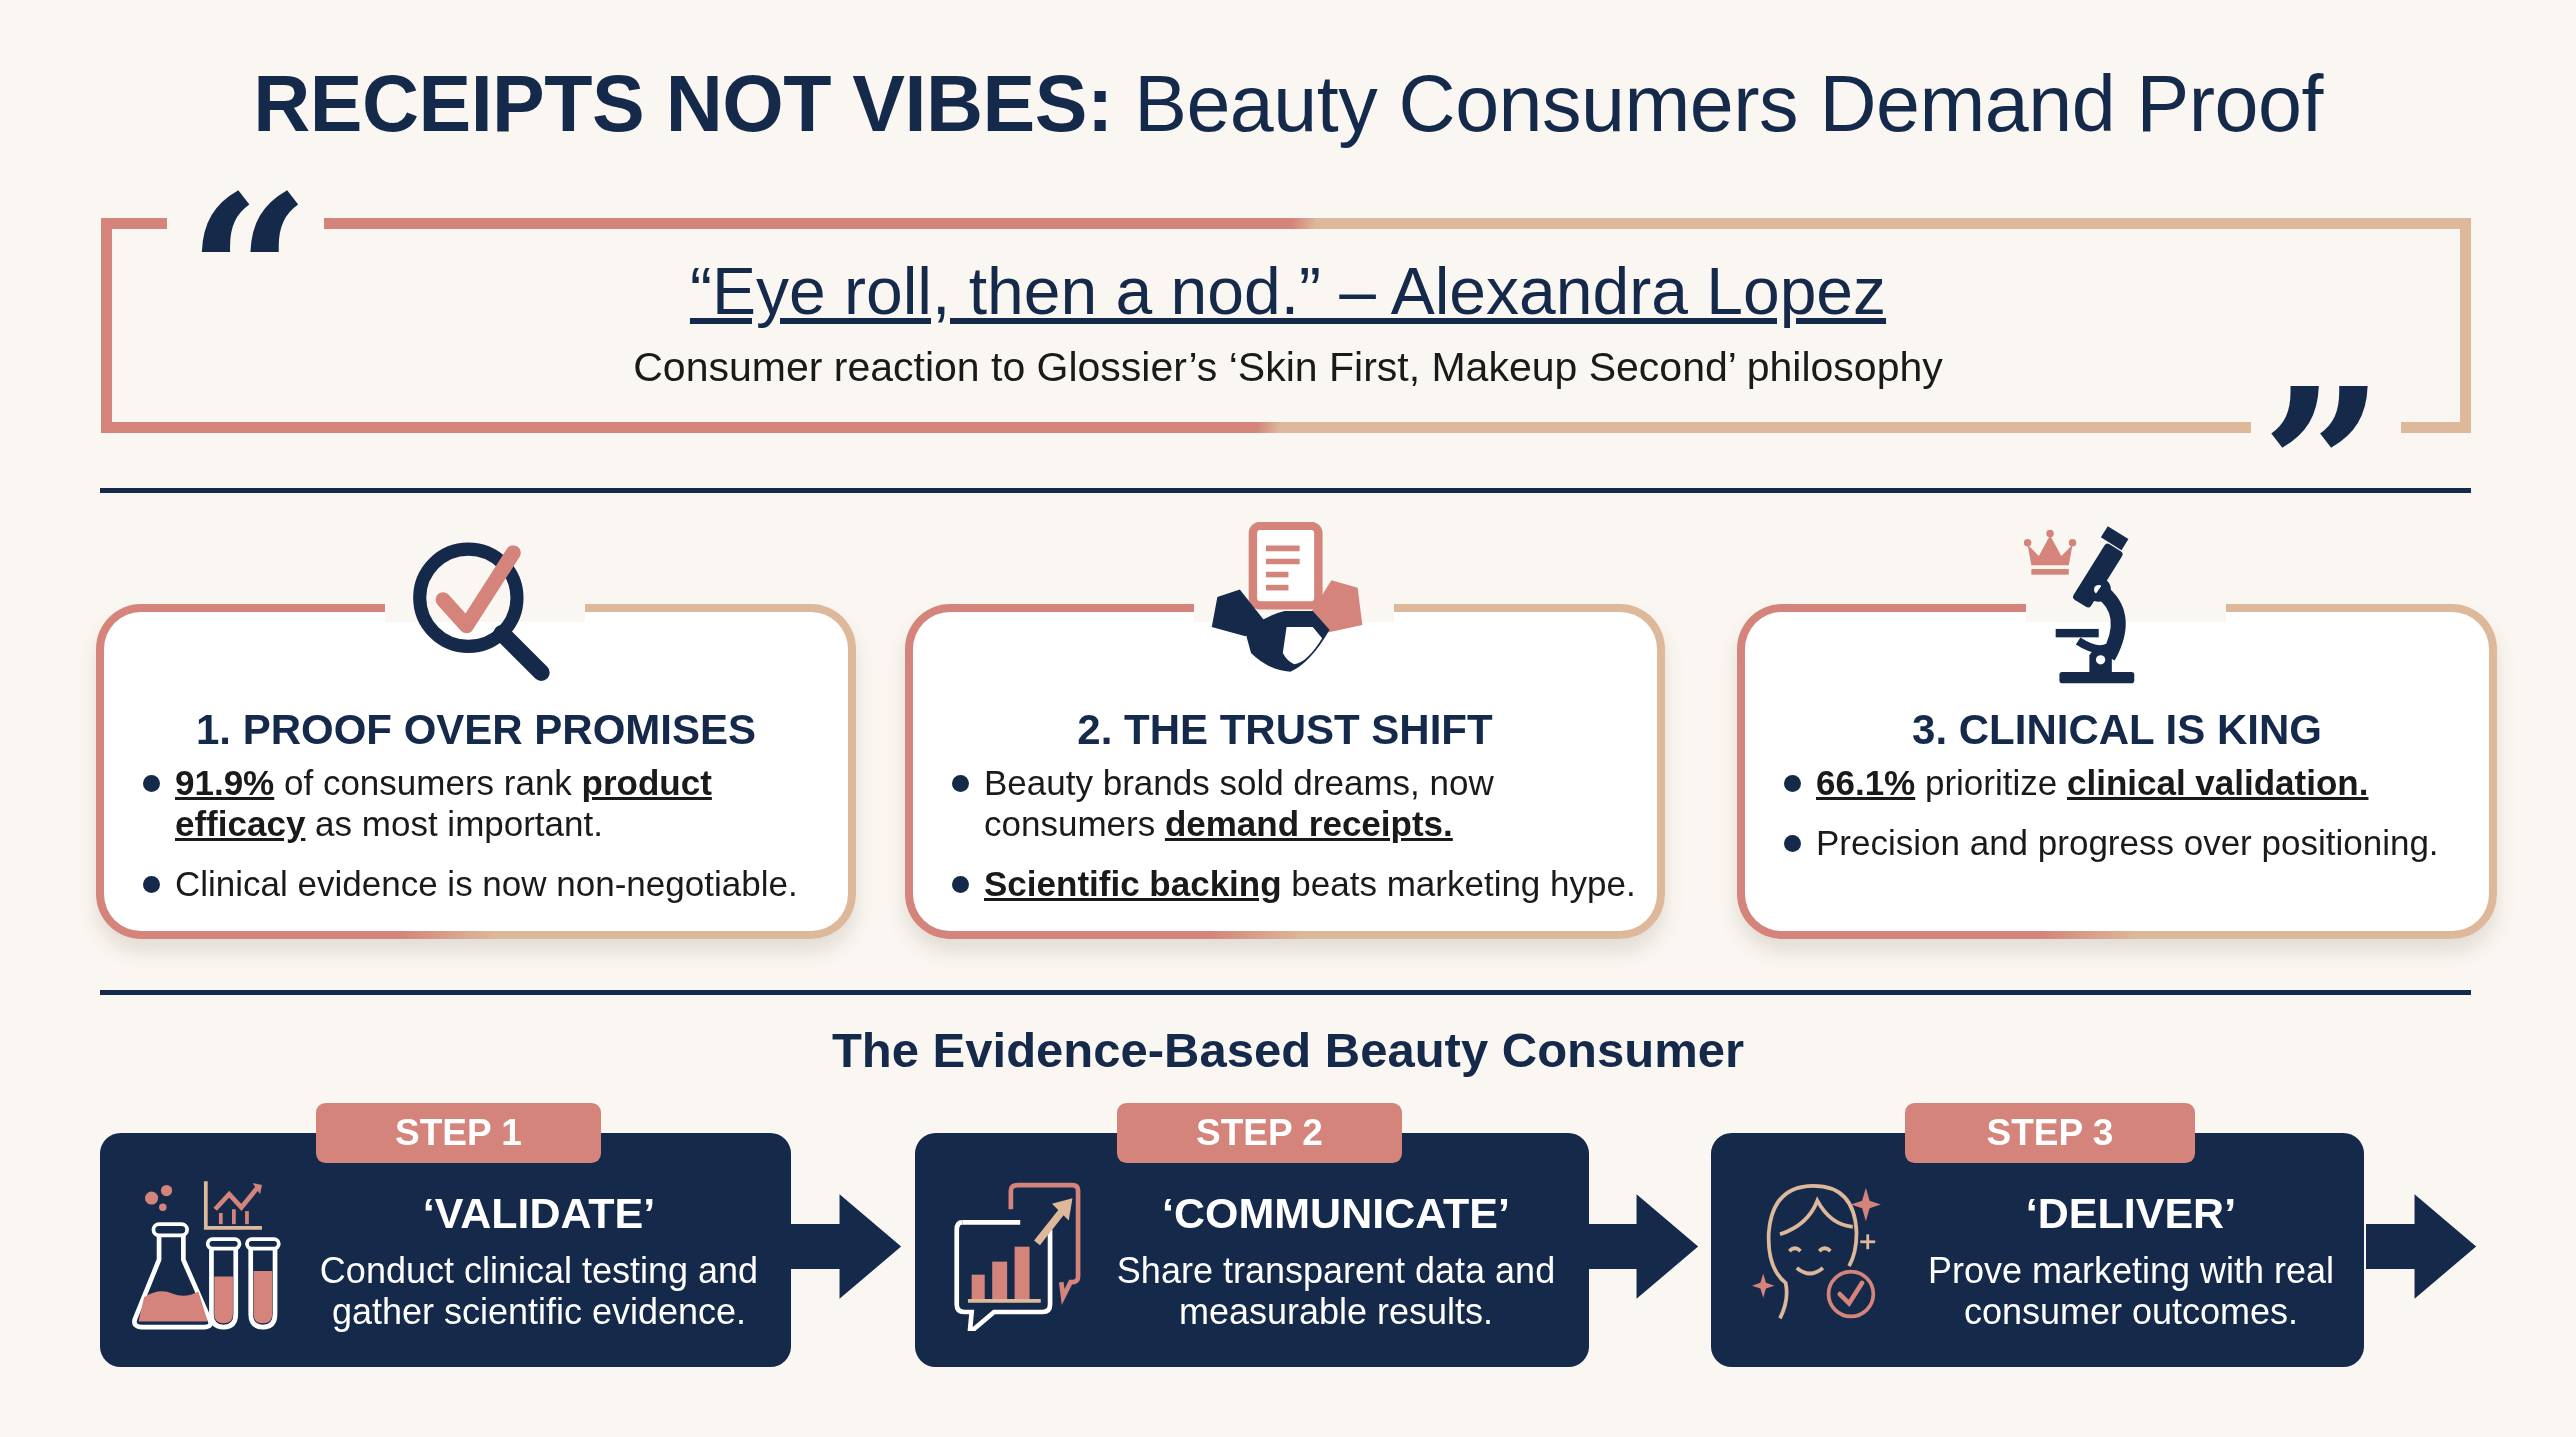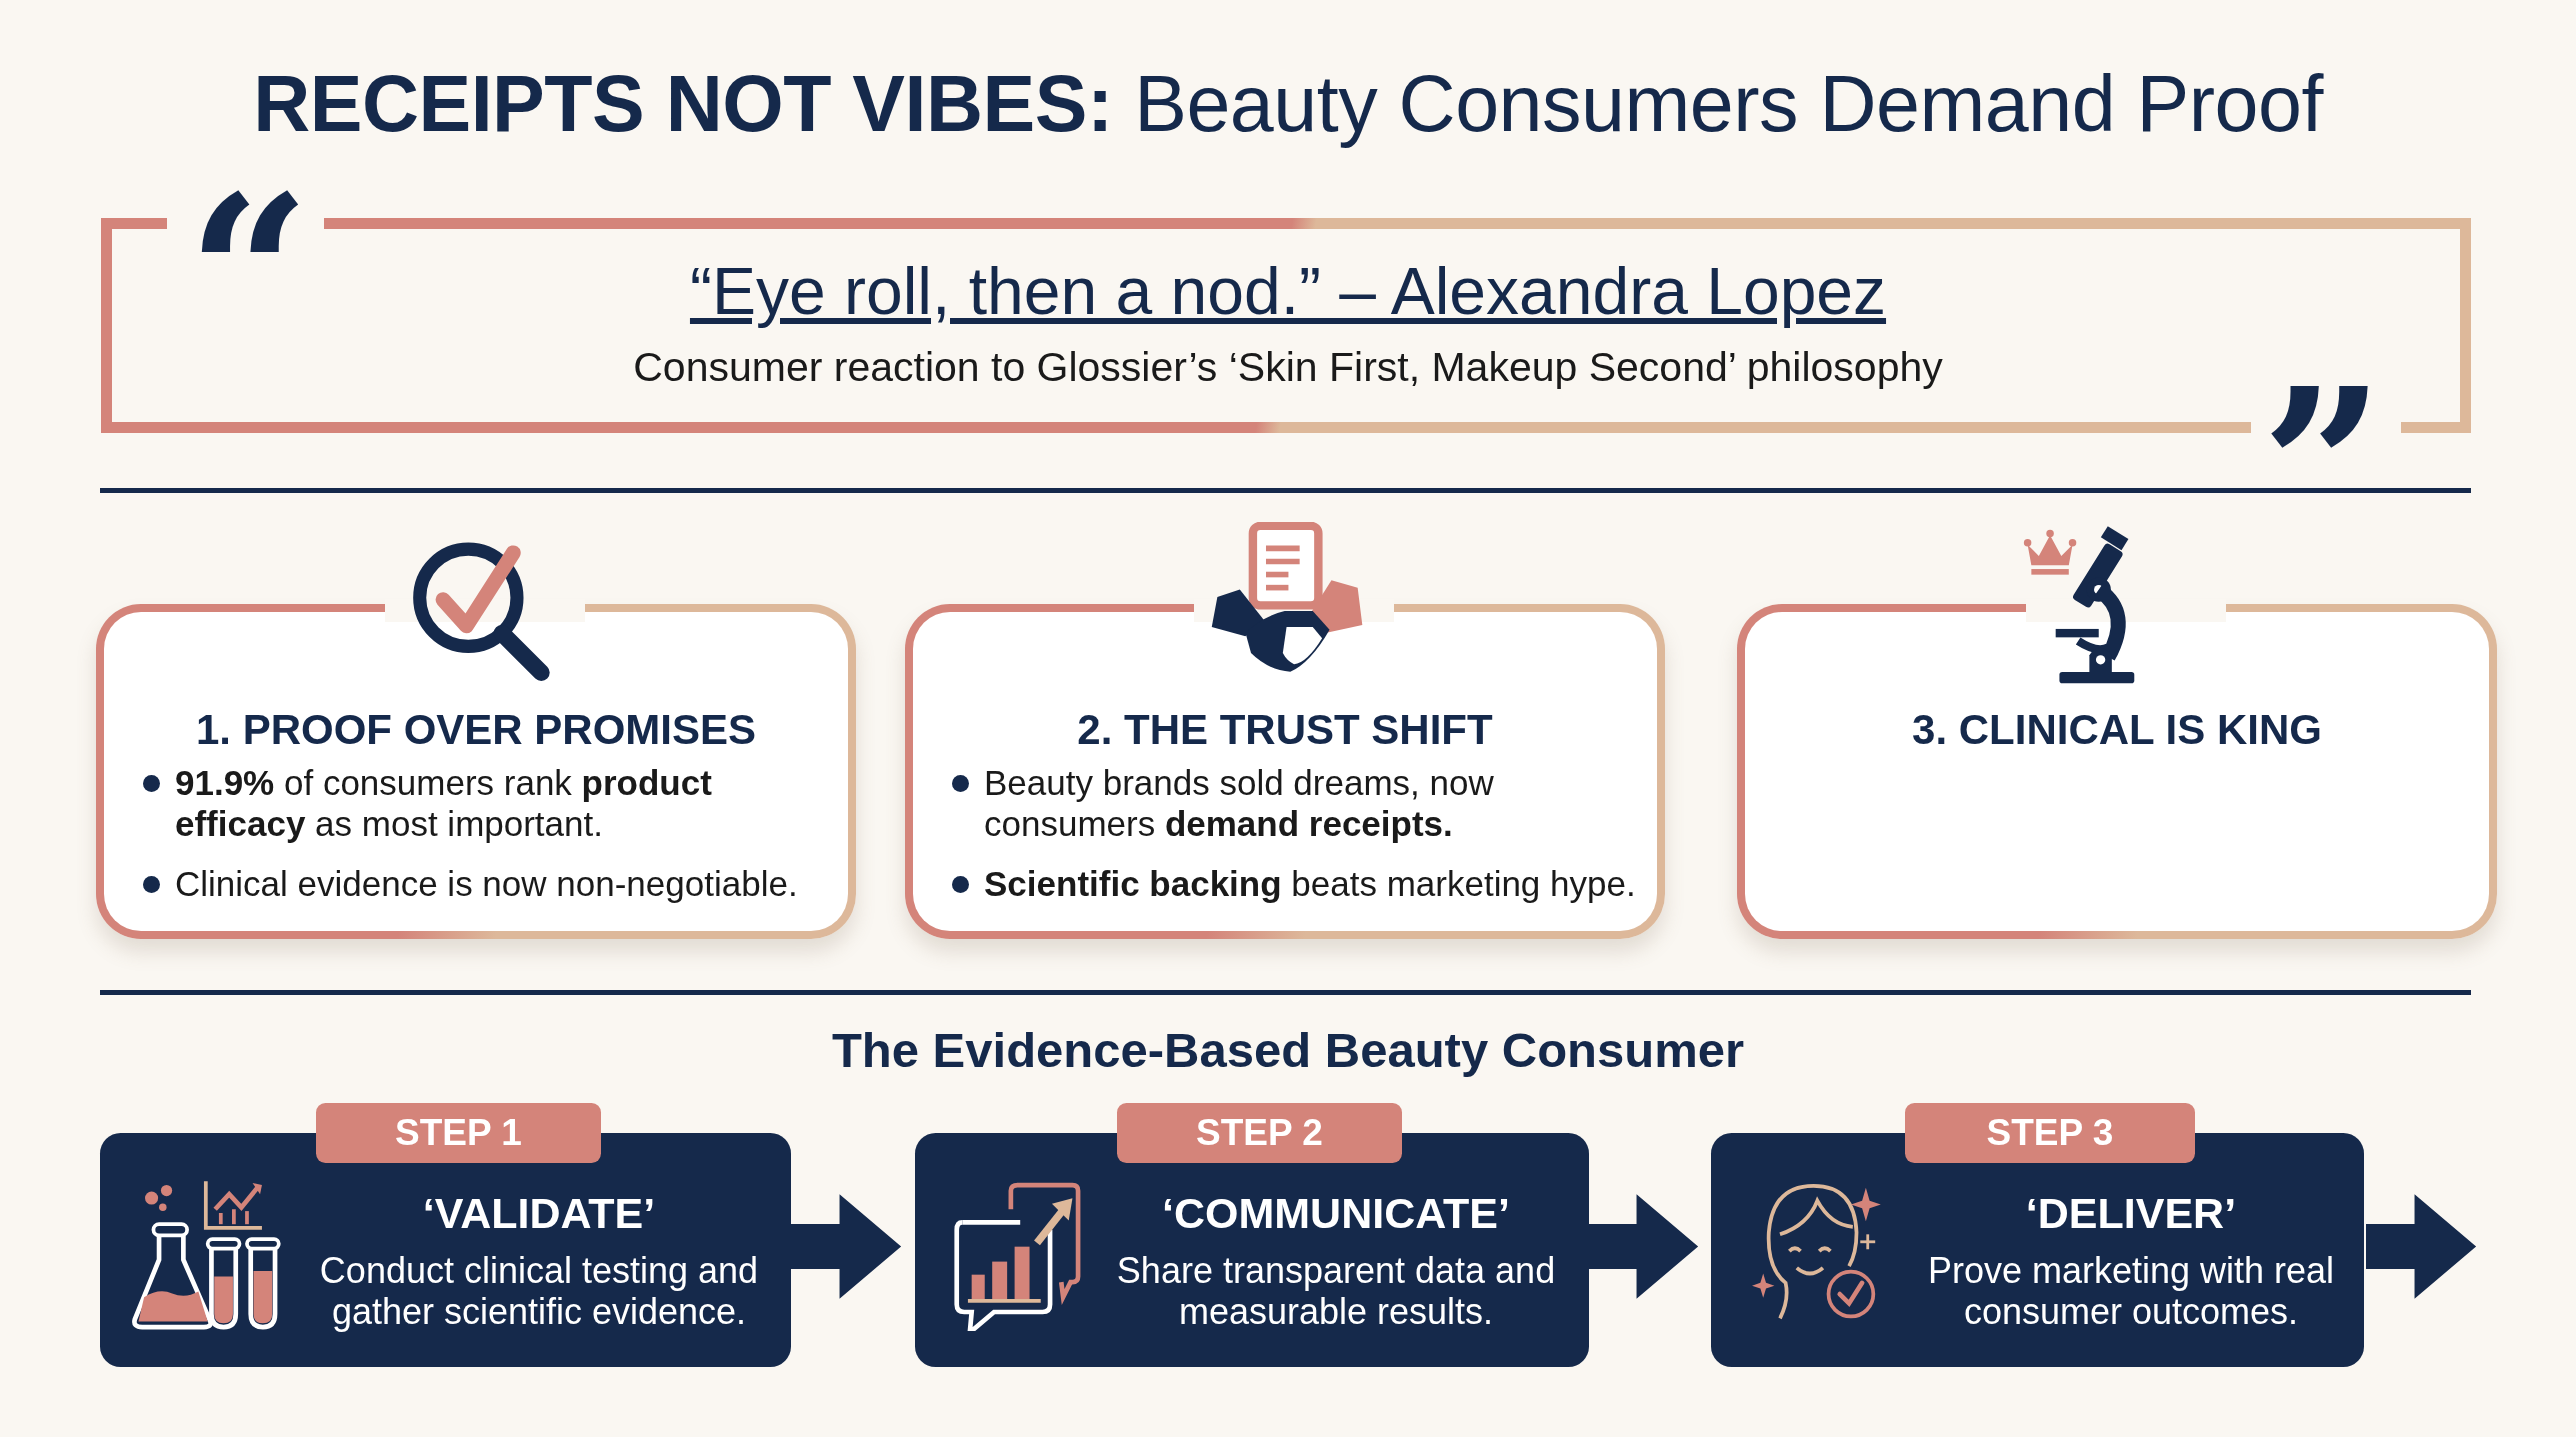--- a/index.html
+++ b/index.html
@@ -73,21 +73,21 @@
     position: absolute; left: 37px; top: 150px; right: 19px; list-style: none;
   }
   .card-bullets li {
     position: relative; padding-left: 34px; font-size: 35px; line-height: 41px;
     color: #1A1A1A; margin-bottom: 19px;
   }
   .card-bullets li::before {
     content: ""; position: absolute; left: 1.9px; top: 13px; width: 17px; height: 17px;
     border-radius: 50%; background: #15294B;
   }
-  .card-bullets b { font-weight: 700; }
+  .card-bullets b { font-weight: 700; text-decoration: underline; }
 
   
   .fw-title {
     position: absolute; left: 0; top: 1022px; width: 2576px; text-align: center;
     font-size: 49px; font-weight: 700; color: #15294B; white-space: nowrap;
   }
   .step-box {
     position: absolute; top: 1133px; height: 234px; background: #15294B; border-radius: 20.6px;
   }
   .step-badge {
@@ -150,20 +150,24 @@
   <line x1="62" y1="70" x2="86" y2="70" stroke="#D4847A" stroke-width="6"></line>
   <polygon points="10,80 34,72 60,105 40,122 4,112" fill="#15294B"></polygon>
   <polygon points="160,70 132,62 108,100 128,118 165,110" fill="#D4847A"></polygon>
   <path d="M40,118 Q60,100 82,95 L112,95 L130,115 Q110,150 88,160 Q64,158 46,140 Z" fill="#15294B"></path>
   <path d="M84,112 L112,112 L122,124 Q106,150 92,152 Q84,148 80,140 Z" fill="#FFFFFF"></path>
 </svg>
 
 <div class="card" style="left:1711px;margin-left:26px;">
   <div class="card-gap" style="left:281px;"></div>
   <div class="card-title">3. CLINICAL IS KING</div>
+  <ul class="card-bullets">
+      <li><b>66.1%</b> prioritize <b>clinical validation.</b></li>
+      <li>Precision and progress over positioning.</li>
+    </ul>
 </div>
 <svg class="card-icon" style="left:2022px; top:524px;" width="131" height="164" viewBox="0 0 140 175">
   <polygon points="6,22 18,34 30,12 42,34 54,22 50,44 10,44" fill="#D4847A"></polygon>
   <circle cx="6" cy="20" r="4" fill="#D4847A"></circle>
     <circle cx="30" cy="10" r="4" fill="#D4847A"></circle>
     <circle cx="54" cy="20" r="4" fill="#D4847A"></circle>
   <rect x="10" y="48" width="40" height="6" fill="#D4847A"></rect>
   <rect x="70" y="20" width="22" height="70" rx="4" fill="#15294B" transform="rotate(32 81 55)"></rect>
   <rect x="86" y="8" width="26" height="14" fill="#15294B" transform="rotate(32 99 15)"></rect>
   <circle cx="82" cy="70" r="13" fill="#15294B"></circle>

